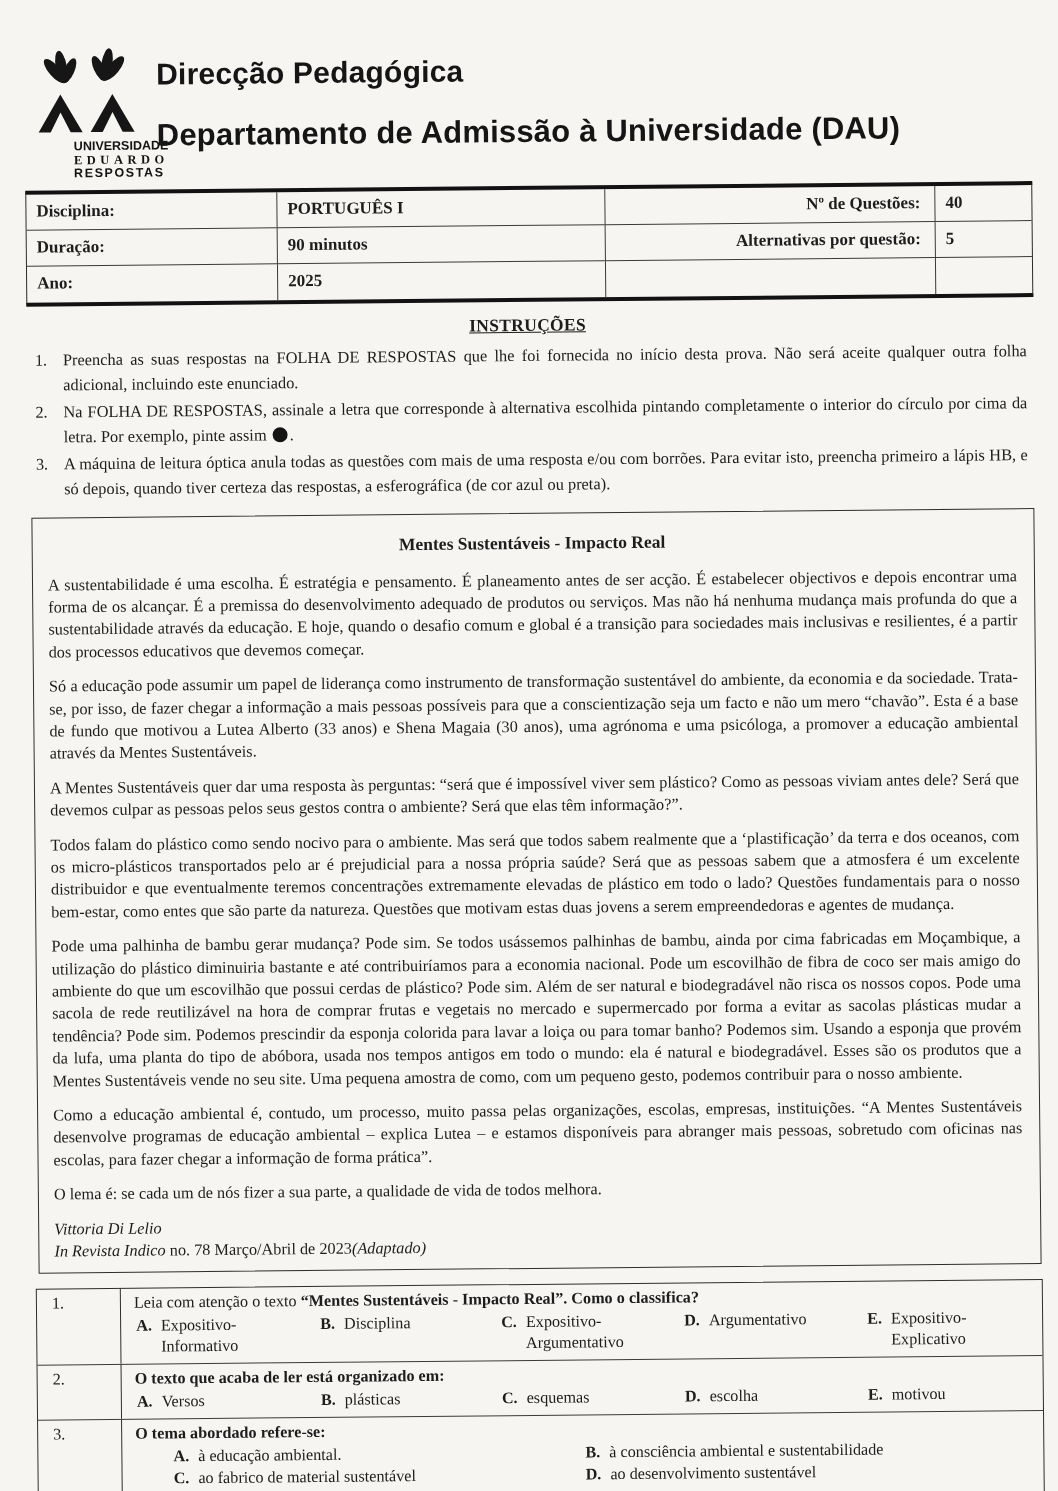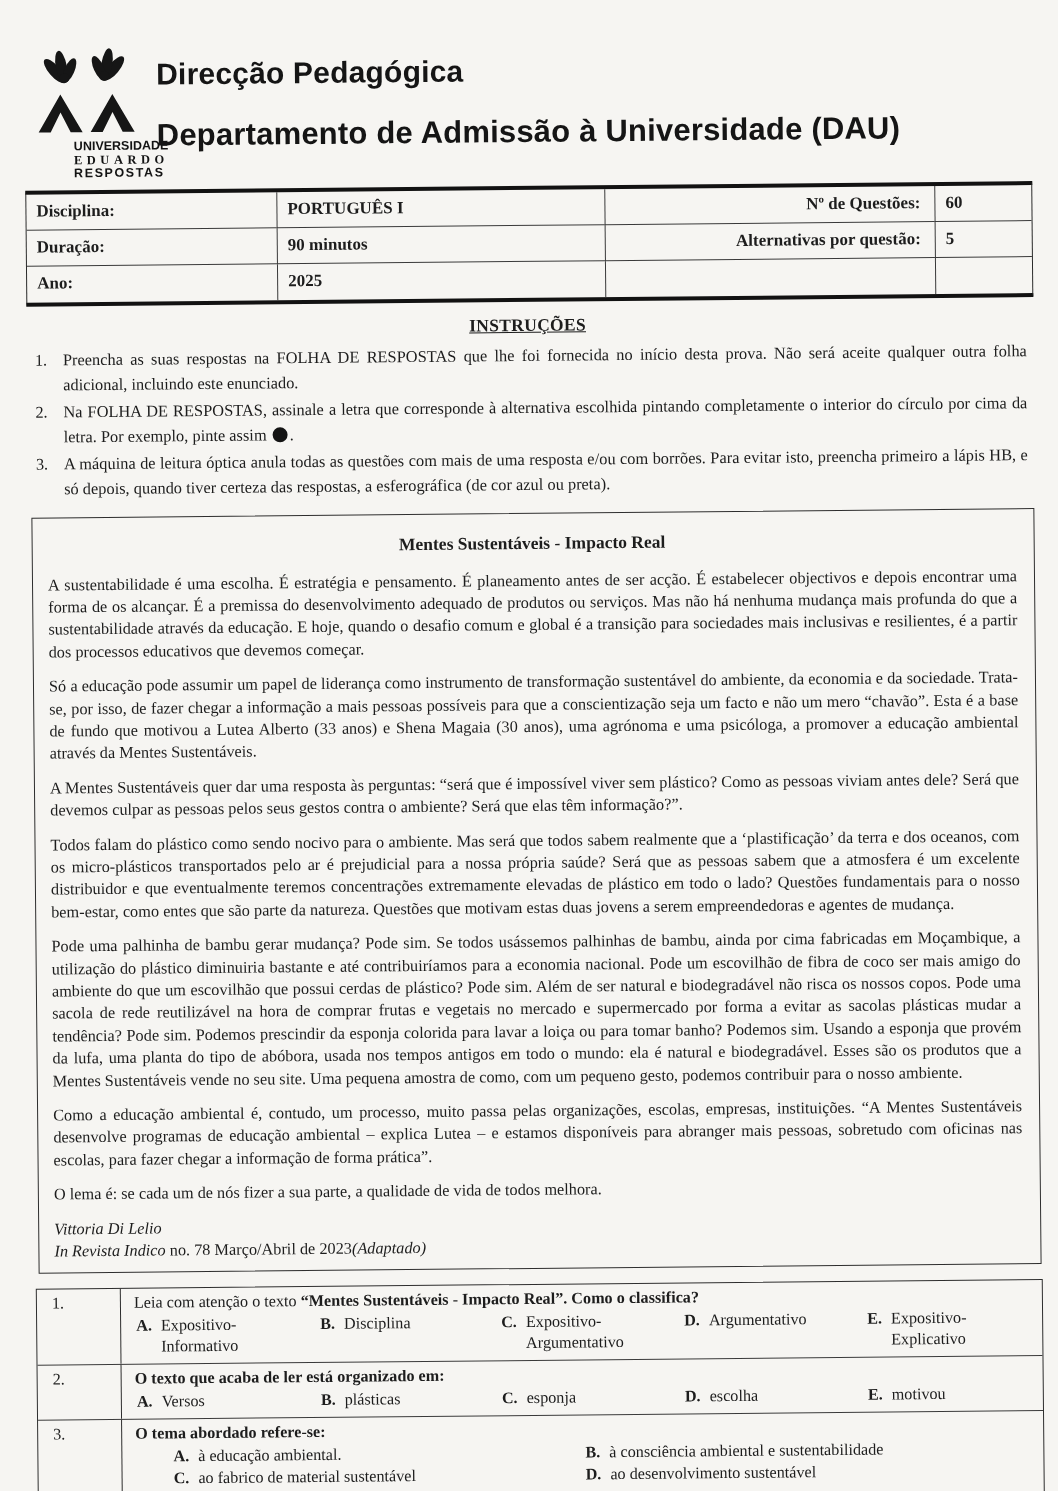--- a/index.html
+++ b/index.html
@@ -127,21 +127,21 @@
       <div class="header-titles">
         <div class="title-1">Direcção Pedagógica</div>
         <div class="title-2">Departamento de Admissão à Universidade (DAU)</div>
       </div>
     </div>
 
     <div class="info-table">
       <div class="cell c1 r1">Disciplina:</div>
       <div class="cell c2 r1">PORTUGUÊS I</div>
       <div class="cell c3 r1 rlabel">Nº de Questões:</div>
-      <div class="cell c4 r1">60</div>
+      <div class="cell c4 r1">40</div>
 
       <div class="cell c1 r2">Duração:</div>
       <div class="cell c2 r2">90 minutos</div>
       <div class="cell c3 r2 rlabel">Alternativas por questão:</div>
       <div class="cell c4 r2">5</div>
 
       <div class="cell c1 r3">Ano:</div>
       <div class="cell c2 r3">2025</div>
       <div class="cell c3 r3"></div>
       <div class="cell c4 r3"></div>
@@ -215,21 +215,21 @@
             <div class="opt">
                 <span class="opt-letter">A.</span>
                 <span class="opt-text">Versos</span>
               </div>
             <div class="opt">
                 <span class="opt-letter">B.</span>
                 <span class="opt-text">plásticas</span>
               </div>
             <div class="opt">
                 <span class="opt-letter">C.</span>
-                <span class="opt-text">esponja</span>
+                <span class="opt-text">esquemas</span>
               </div>
             <div class="opt">
                 <span class="opt-letter">D.</span>
                 <span class="opt-text">escolha</span>
               </div>
             <div class="opt">
                 <span class="opt-letter">E.</span>
                 <span class="opt-text">motivou</span>
               </div>
           </div>

